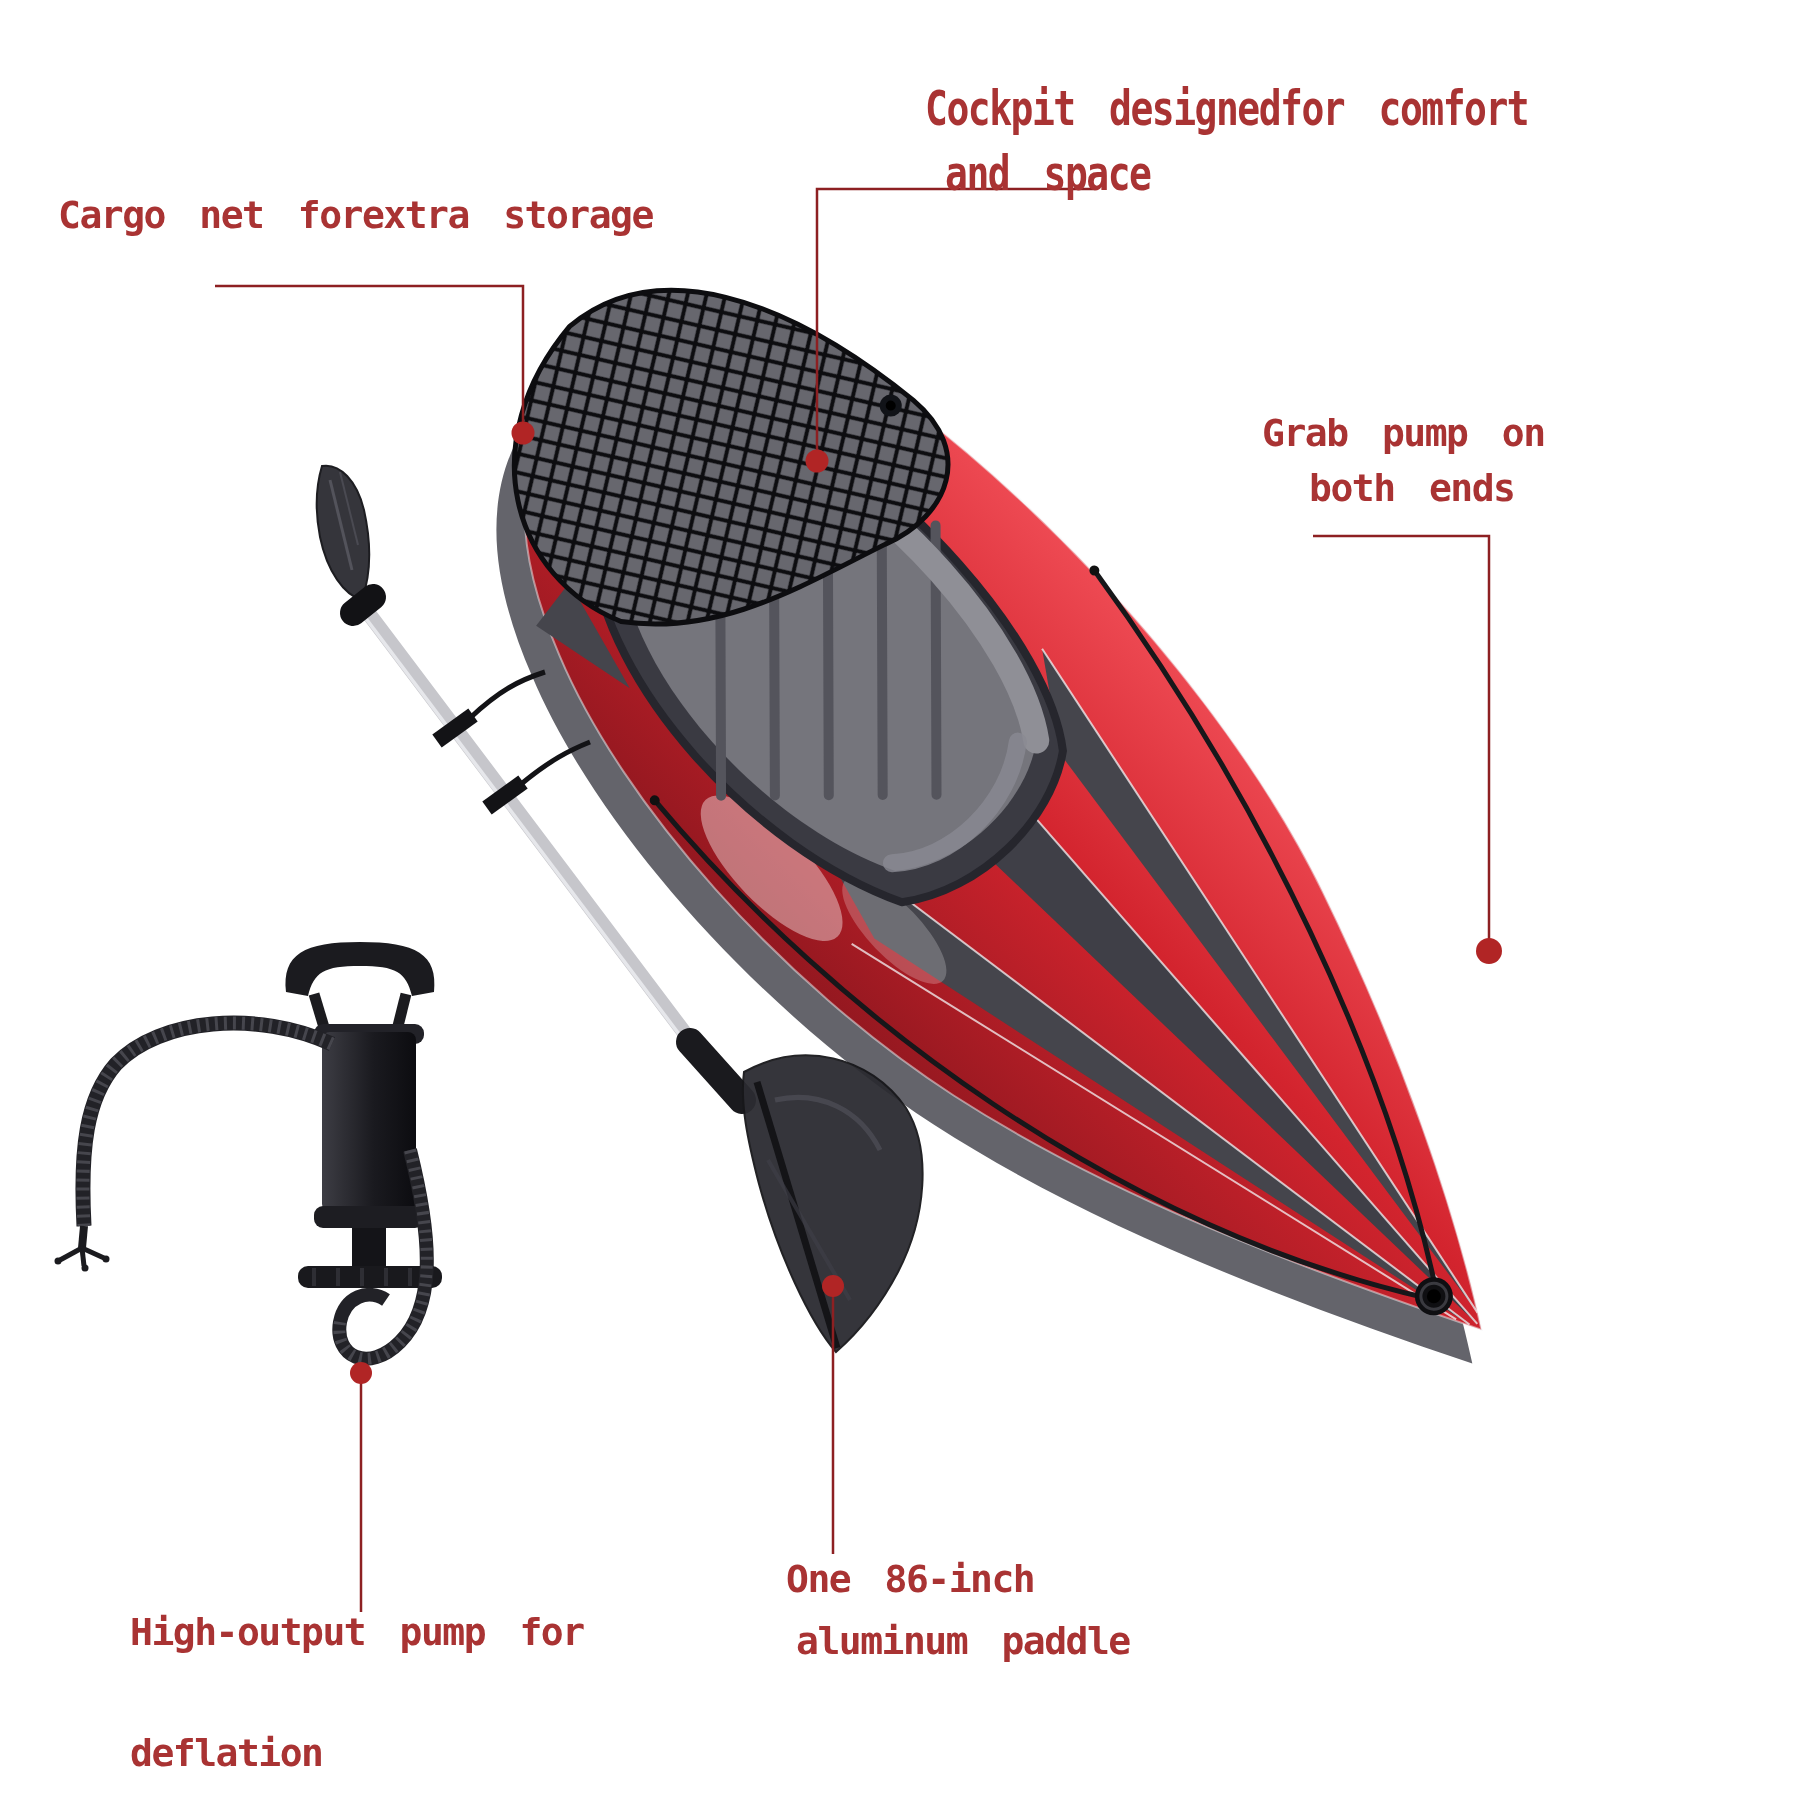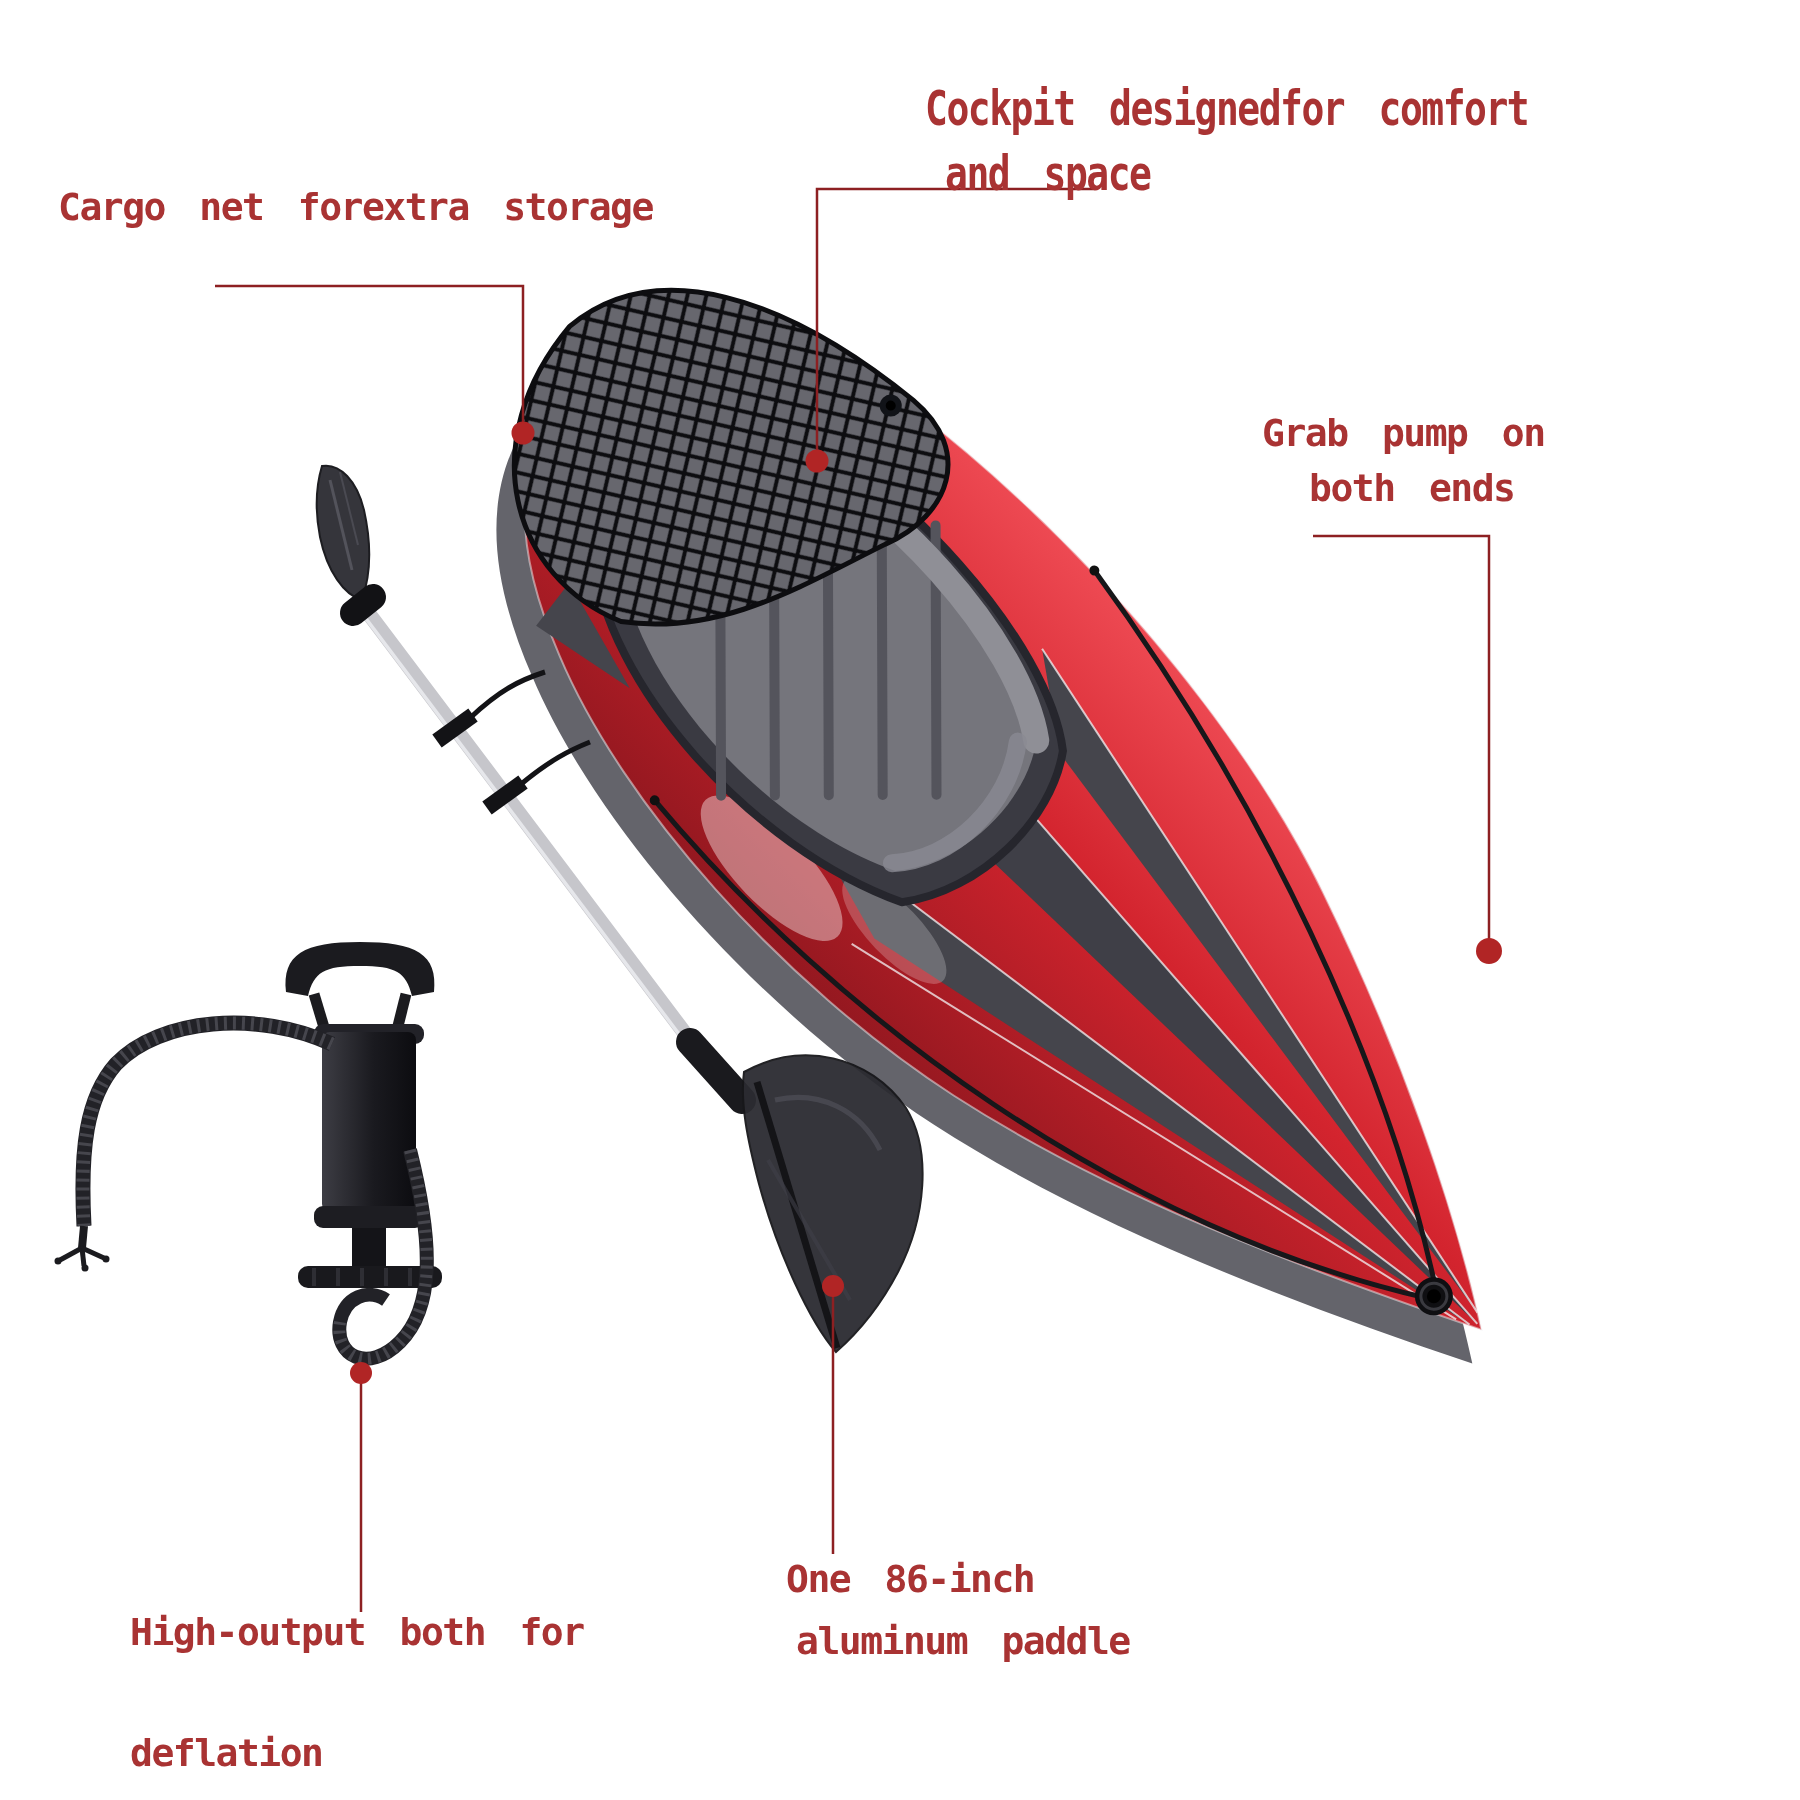--- a/index.html
+++ b/index.html
@@ -21,21 +21,21 @@
     color:var(--annotation-text,#a93333);
     font-family:"DejaVu Sans Mono", monospace;
     font-weight:bold;
     font-size:38px;
     line-height:1;
     letter-spacing:-1.5px;
     word-spacing:13px;
     white-space:pre;
   }
   .tall{transform:scaleY(1.28);transform-origin:0 0;}
-  #cargo-l1  {left:58px;  top:188px;}
+  #cargo-l1  {left:58px;  top:196px;}
   #cockpit-l1{left:925px; top:84px;}
   #cockpit-l2{left:945px; top:149px;}
   #grab-l1   {left:1262px;top:414px;}
   #grab-l2   {left:1262px;top:469px;margin-left:47px;}
   #paddle-l1 {left:750px; top:1560px;margin-left:36px;}
   #paddle-l2 {left:796px; top:1622px;}
   #pump-l1   {left:130px; top:1613px;}
   #pump-l2   {left:130px; top:1679px;}
   #pump-l3   {left:130px; top:1734px;text-align:right;}
 </style>
@@ -185,15 +185,15 @@
   </svg>
 
   
   <div id="cargo-l1" class="callout-line">Cargo net forextra storage</div>
   <div id="cockpit-l1" class="callout-line tall">Cockpit designedfor comfort</div>
   <div id="cockpit-l2" class="callout-line tall">and space</div>
   <div id="grab-l1" class="callout-line">Grab pump on</div>
   <div id="grab-l2" class="callout-line">both ends</div>
   <div id="paddle-l1" class="callout-line">One 86-inch</div>
   <div id="paddle-l2" class="callout-line">aluminum paddle</div>
-  <div id="pump-l1" class="callout-line">High-output both for</div>
+  <div id="pump-l1" class="callout-line">High-output pump for</div>
   <div id="pump-l3" class="callout-line">deflation</div>
 </div>
 
 </body></html>

